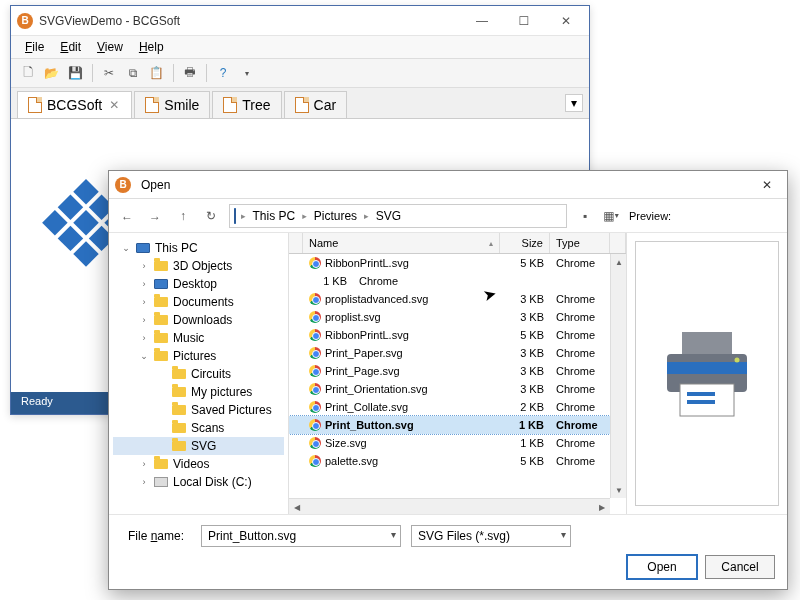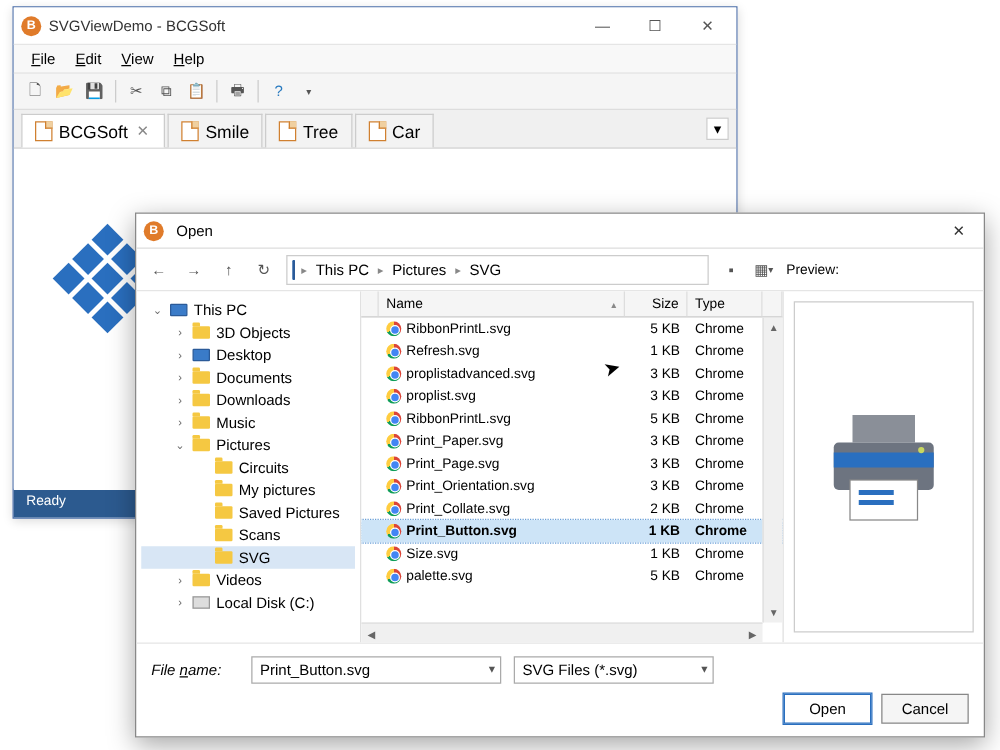--- a/index.html
+++ b/index.html
@@ -305,21 +305,21 @@
   .dlg-footer {
     padding: 10px 12px;
     display: flex;
     flex-direction: column;
     gap: 8px;
     border-top: 1px solid #e5e5e5;
   }
   .footer-row {
     display: flex; align-items: center; gap: 10px;
   }
-  .footer-label { width: 70px; text-align: left; font-style: italic; }
+  .footer-label { width: 70px; text-align: center; }
   .combo {
     height: 22px;
     border: 1px solid #aaa;
     background: #fff;
     display: flex; align-items: center;
     padding: 0 18px 0 6px;
     position: relative;
     cursor: pointer;
   }
   .combo::after {
@@ -568,24 +568,20 @@
             <div class="col-name">
               <span class="chrome-ico"></span>
               <span>RibbonPrintL.svg</span>
             </div>
             <div class="col-size">5 KB</div>
             <div class="col-type">Chrome</div>
             <div style="width:16px"></div>
           </div>
           <div class="fl-row">
             <div style="width:14px"></div>
-            <div class="col-name">
-              <span class="chrome-ico"></span>
-              <span>Refresh.svg</span>
-            </div>
             <div class="col-size">1 KB</div>
             <div class="col-type">Chrome</div>
             <div style="width:16px"></div>
           </div>
           <div class="fl-row">
             <div style="width:14px"></div>
             <div class="col-name">
               <span class="chrome-ico"></span>
               <span>proplistadvanced.svg</span>
             </div>

